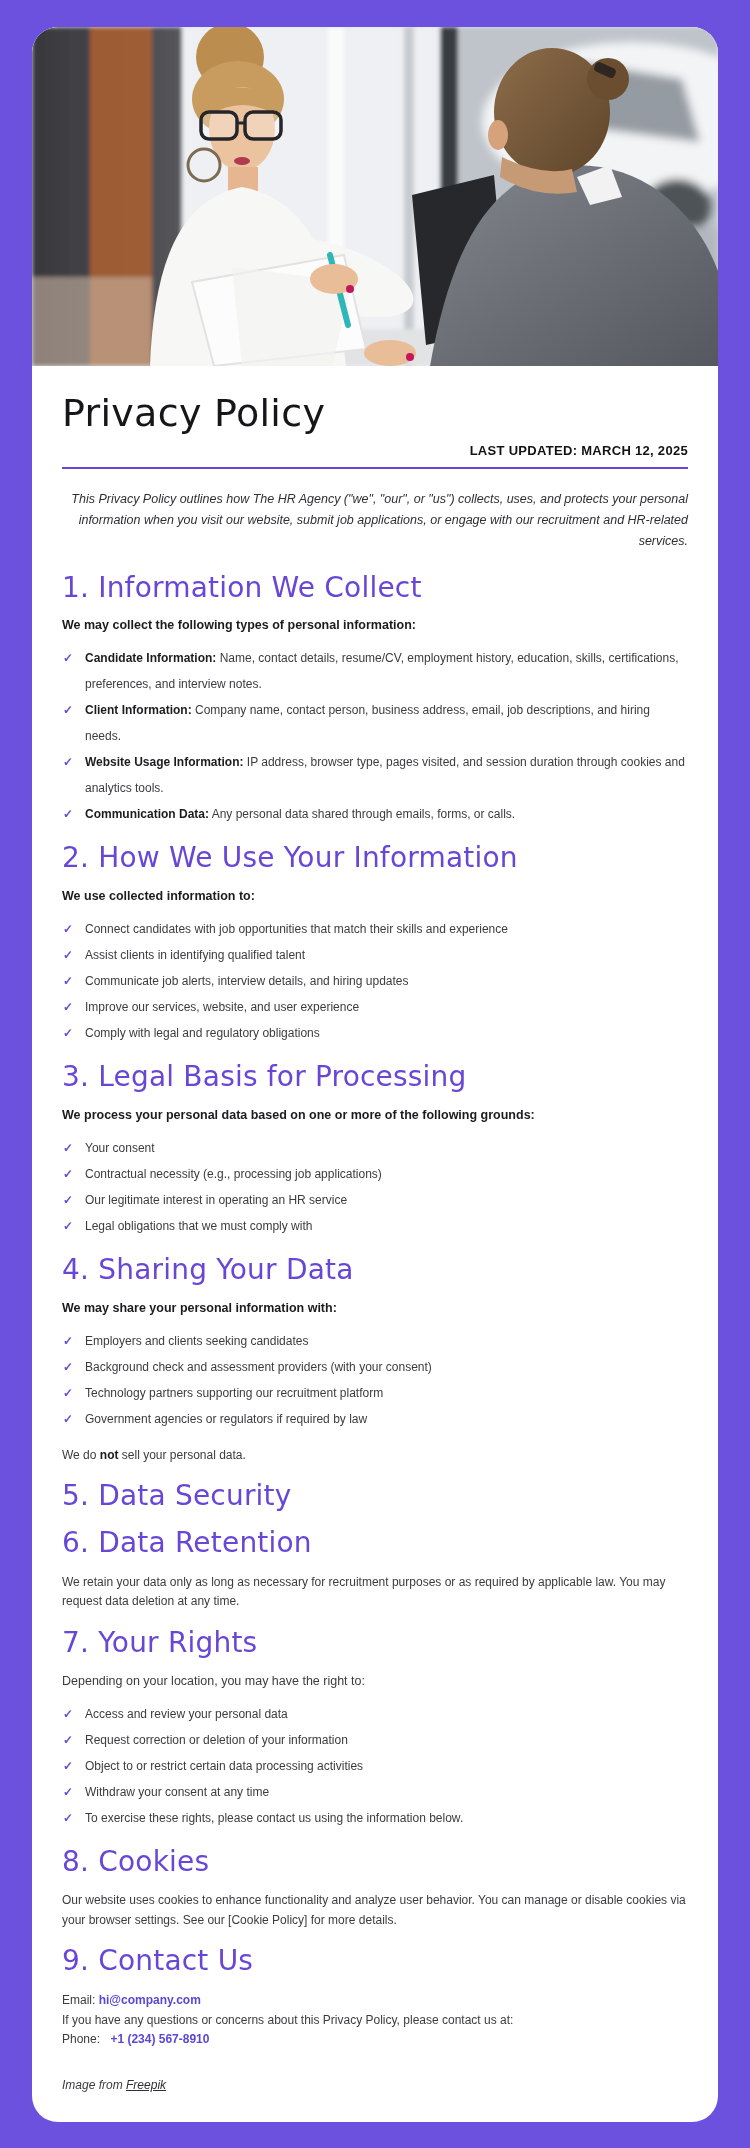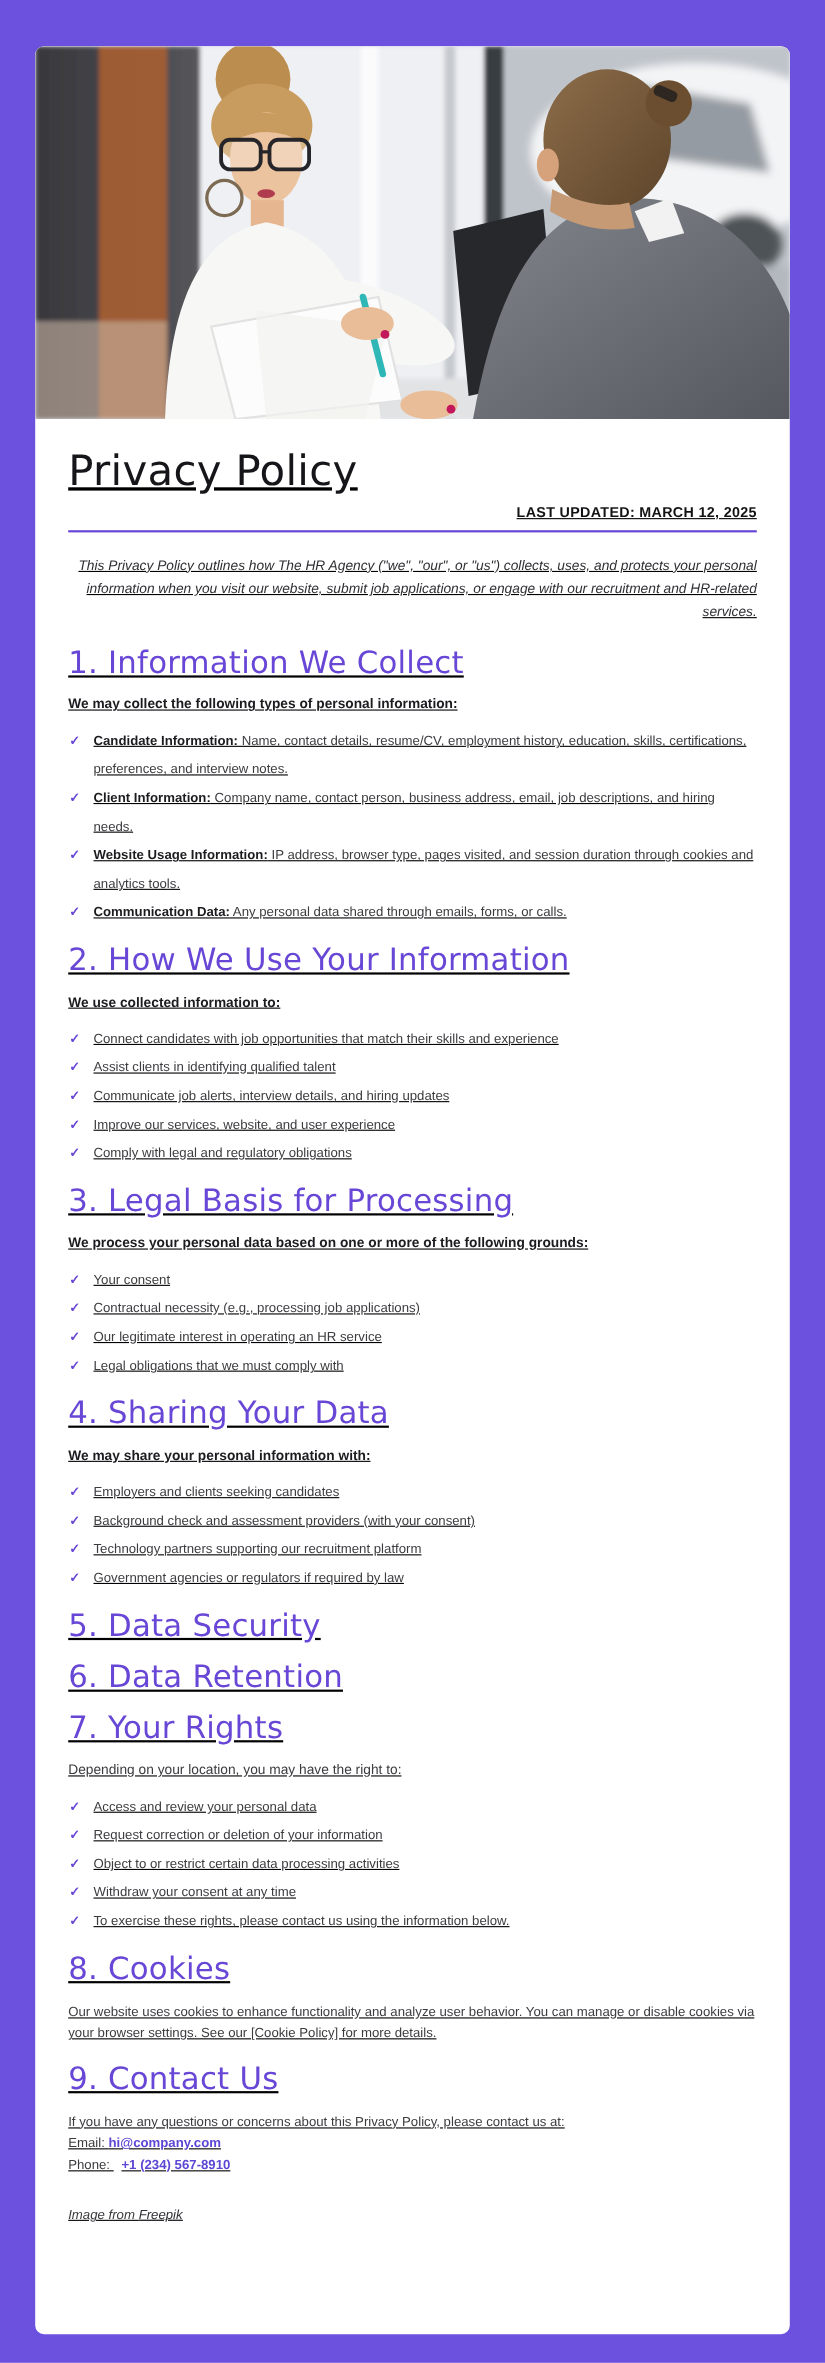--- a/index.html
+++ b/index.html
@@ -4,23 +4,23 @@
 <style>
   * { box-sizing: border-box; }
   html, body { margin: 0; padding: 0; }
   body {
     width: 750px; height: 2148px; overflow: hidden;
     background: #6C51DF;
     font-family: "Liberation Sans", sans-serif;
     -webkit-font-smoothing: antialiased;
   }
   .card {
-    width: 686px; margin: 42px auto 0;
-    background: #ffffff; border-radius: 8px;
-    overflow: hidden; min-height: 2080px; text-decoration: underline;
+    width: 686px; margin: 27px auto 0;
+    background: #ffffff; border-radius: 26px;
+    overflow: hidden; min-height: 2080px;
   }
   .hero { height: 339px; display: block; }
   .hero svg { display: block; }
   .content { padding: 26px 30px 30px; }
 
   .page-title {
     font-family: "DejaVu Sans", sans-serif;
     font-size: 38px; font-weight: 500; color: #16161a;
     margin: 0 0 7px; line-height: 1.15; letter-spacing: 0.3px;
   }
@@ -196,28 +196,30 @@
 
     <div class="section">
       <h2 class="section-heading">4. Sharing Your Data</h2>
       <p class="lead">We may share your personal information with:</p>
       <ul class="checklist">
         <li><span class="check">✓</span><span>Employers and clients seeking candidates</span></li>
         <li><span class="check">✓</span><span>Background check and assessment providers (with your consent)</span></li>
         <li><span class="check">✓</span><span>Technology partners supporting our recruitment platform</span></li>
         <li><span class="check">✓</span><span>Government agencies or regulators if required by law</span></li>
       </ul>
+      <p class="body-text note"><span>We do </span><b>not</b><span> sell your personal data.</span></p>
     </div>
 
     <div class="section">
       <h2 class="section-heading">5. Data Security</h2>
     </div>
 
     <div class="section">
       <h2 class="section-heading">6. Data Retention</h2>
+      <p class="body-text">We retain your data only as long as necessary for recruitment purposes or as required by applicable law. You may request data deletion at any time.</p>
     </div>
 
     <div class="section">
       <h2 class="section-heading">7. Your Rights</h2>
       <p class="lead regular">Depending on your location, you may have the right to:</p>
       <ul class="checklist">
         <li><span class="check">✓</span><span>Access and review your personal data</span></li>
         <li><span class="check">✓</span><span>Request correction or deletion of your information</span></li>
         <li><span class="check">✓</span><span>Object to or restrict certain data processing activities</span></li>
         <li><span class="check">✓</span><span>Withdraw your consent at any time</span></li>
@@ -225,21 +227,21 @@
       </ul>
     </div>
 
     <div class="section">
       <h2 class="section-heading">8. Cookies</h2>
       <p class="body-text">Our website uses cookies to enhance functionality and analyze user behavior. You can manage or disable cookies via your browser settings. See our [Cookie Policy] for more details.</p>
     </div>
 
     <div class="section">
       <h2 class="section-heading">9. Contact Us</h2>
+      <p class="contact-line"><span>Email: </span><a href="#" class="contact-link">hi@company.com</a></p>
       <p class="contact-line">If you have any questions or concerns about this Privacy Policy, please contact us at:</p>
-      <p class="contact-line"><span>Email: </span><a href="#" class="contact-link">hi@company.com</a></p>
       <p class="contact-line"><span>Phone: </span><a href="#" class="contact-link phone-link">+1 (234) 567-8910</a></p>
     </div>
 
     <p class="footer-credit"><span>Image from </span><a href="#">Freepik</a></p>
 
   </div>
 </div>
 
 </body></html>

